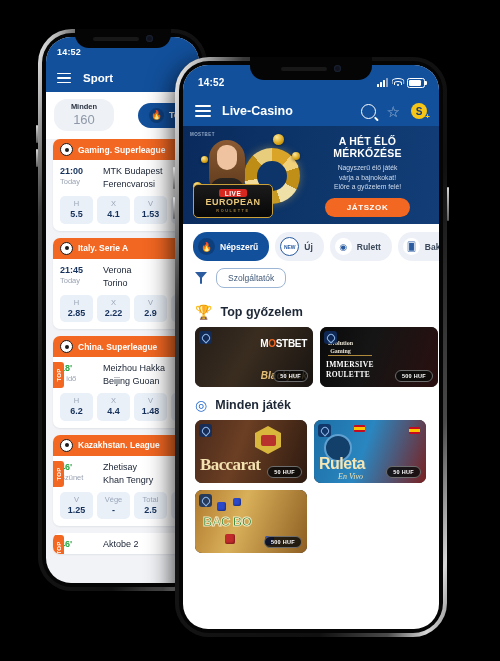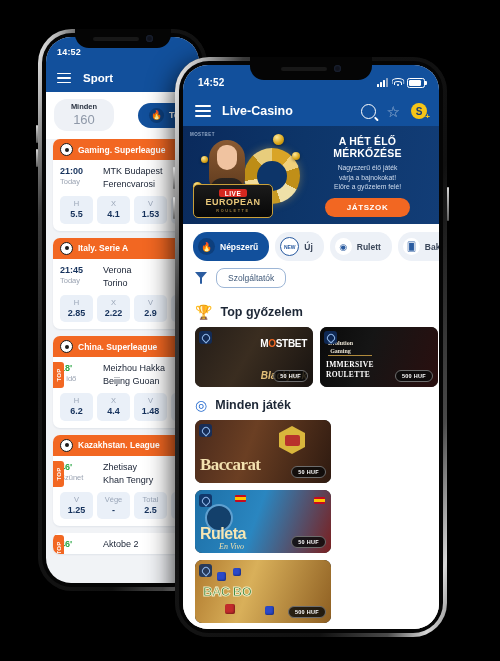--- a/index.html
+++ b/index.html
@@ -146,21 +146,21 @@
   .provchip{border:1px solid #9db6d6;border-radius:8px;padding:4px 11px;font-size:8.5px;color:#3f5878;background:#fff;}
 
   .section{background:#fff;padding:0 0 0 0;}
   .sechead{display:flex;align-items:center;gap:8px;padding:8px 12px 8px 12px;}
   .sechead .si{font-size:14px;line-height:1;}
   .sechead .st{font-size:12.5px;font-weight:700;color:#1d2736;}
   .trow{display:flex;gap:7px;padding:0 0 0 12px;overflow:hidden;}
   .gcard{flex:none;border-radius:7px;overflow:hidden;position:relative;background:#111;}
   .gcard.top{width:118px;height:60px;}
   .grid{display:flex;flex-wrap:wrap;gap:7px;padding:0 12px 10px 12px;}
-  .gcard.all{width:136px;height:63px;}
+  .gcard.all{width:112px;height:63px;}
   .pin{position:absolute;left:4px;top:4px;width:13px;height:13px;border-radius:3px;background:rgba(15,45,95,.86);
        display:flex;align-items:center;justify-content:center;z-index:3;}
   .pin::after{content:"";width:6px;height:6px;border:1.3px solid #8fb6e8;border-radius:50% 50% 50% 0;transform:rotate(-45deg);}
   .huf{position:absolute;right:5px;bottom:5px;background:rgba(10,10,10,.82);border:.8px solid #6d6d6d;border-radius:9px;
        color:#fff;font-size:5.5px;font-weight:800;letter-spacing:.3px;padding:2px 6px;z-index:3;}
 
   
   .art{position:absolute;inset:0;}
   .bj{background:linear-gradient(120deg,#241d18 0%,#3a2d20 45%,#181310 100%);}
   .bj .ptxt{position:absolute;right:6px;top:11px;color:#fff;font-size:10px;font-weight:900;letter-spacing:-.3px;}

